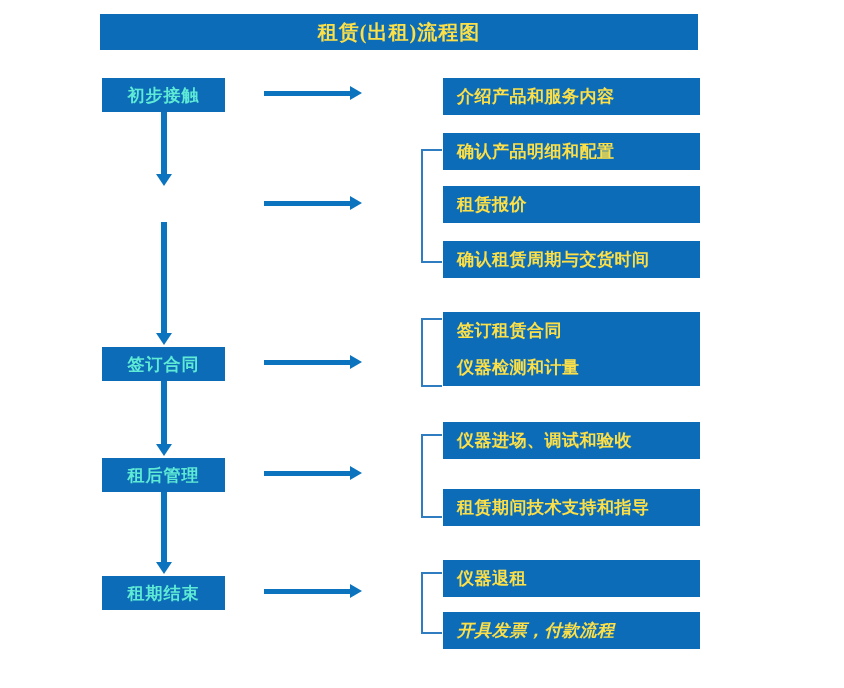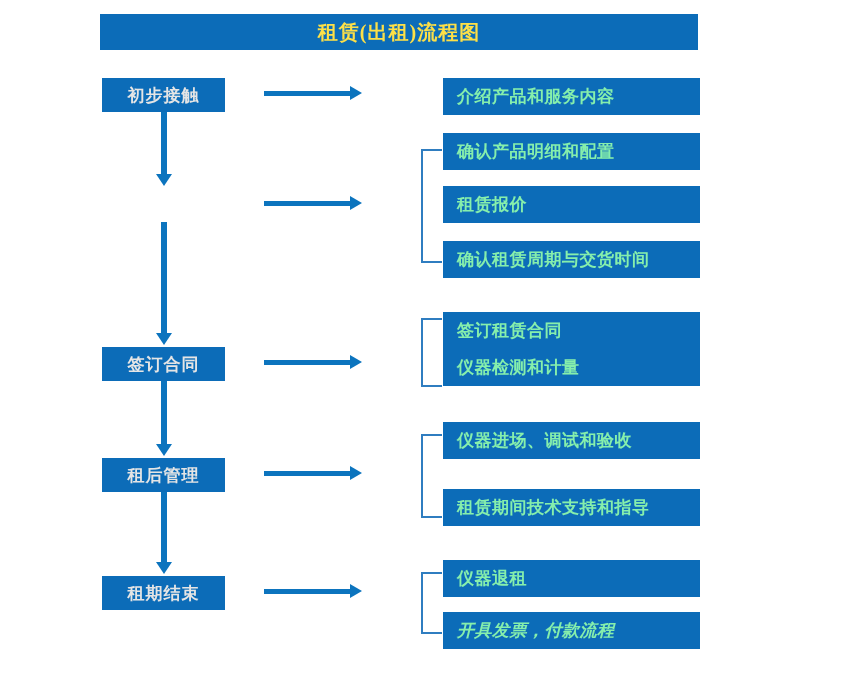--- a/index.html
+++ b/index.html
@@ -37,38 +37,38 @@
     white-space: nowrap;
   }
 
   
   .stage-box {
     position: absolute;
     left: 102px;
     width: 123px;
     height: 34px;
     background: #0C6CB8;
-    color: #e5e5e5;
+    color: #5eead4;
     display: flex;
     align-items: center;
     justify-content: center;
     font-size: 17px;
     font-weight: bold;
     letter-spacing: 1px;
     white-space: nowrap;
   }
 
   
   .detail-box {
     position: absolute;
     left: 443px;
     width: 257px;
     height: 37px;
     background: #0C6CB8;
-    color: #86efac;
+    color: #fde047;
     display: flex;
     align-items: center;
     font-size: 17px;
     font-weight: bold;
     letter-spacing: 0.5px;
     padding-left: 14px;
     box-sizing: border-box;
     white-space: nowrap;
   }
 

